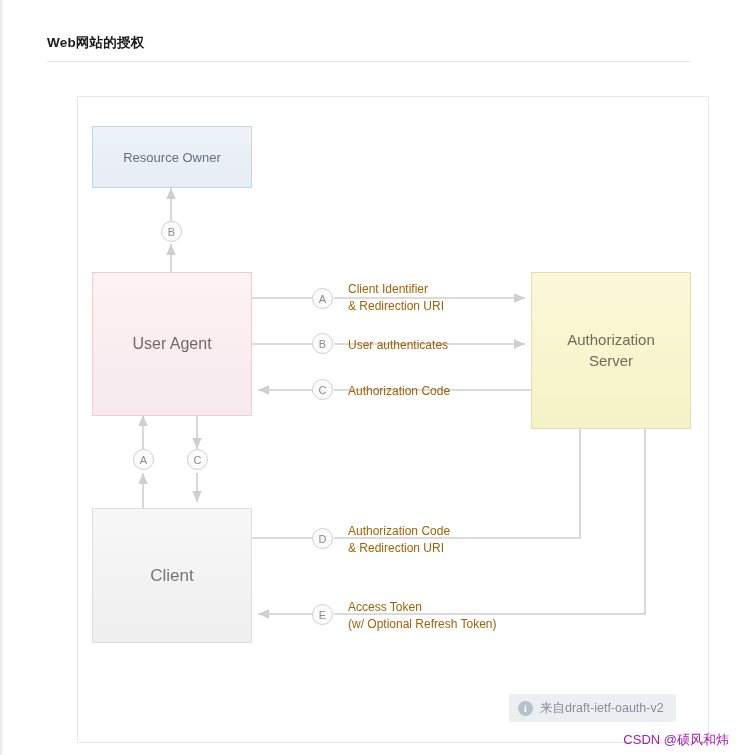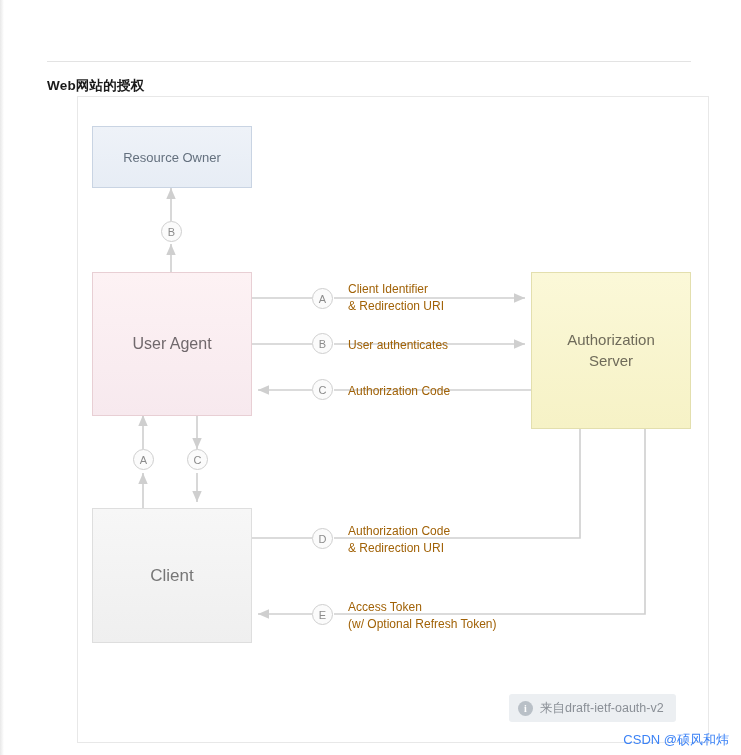--- a/index.html
+++ b/index.html
@@ -29,21 +29,20 @@
     background: linear-gradient(to right, #e8e8e8, #ffffff);
   }
   .section-title {
     position: absolute;
     left: 47px;
     top: 34px;
     font-size: 13.5px;
     font-weight: bold;
     color: #1a1a1a;
     letter-spacing: 0.2px;
-    margin-top: 43px;
   }
   .title-underline {
     position: absolute;
     left: 47px;
     top: 61px;
     width: 644px;
     height: 1px;
     background: #e3e3e3;
   }
   .figure-frame {
@@ -169,21 +168,21 @@
     display: flex;
     align-items: center;
     justify-content: center;
     font-family: "Liberation Serif", serif;
   }
   .watermark {
     position: absolute;
     right: 12px;
     bottom: 6px;
     font-size: 13px;
-    color: #3b82f6;
+    color: #a21caf;
   }
 </style>
 </head>
 <body>
 
 <div class="page">
 
   <div class="left-rule"></div>
 
   <div class="section-title">Web网站的授权</div>

